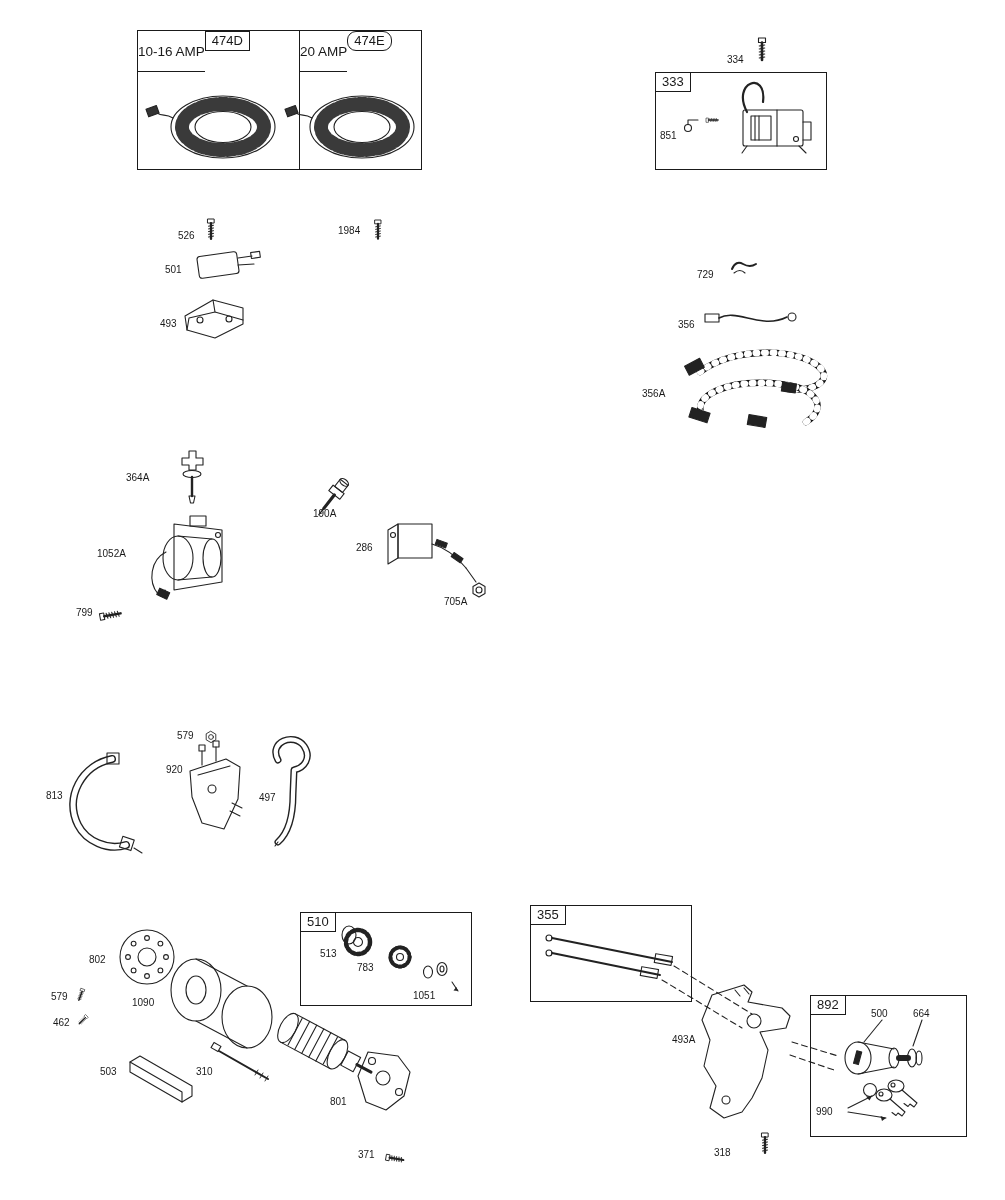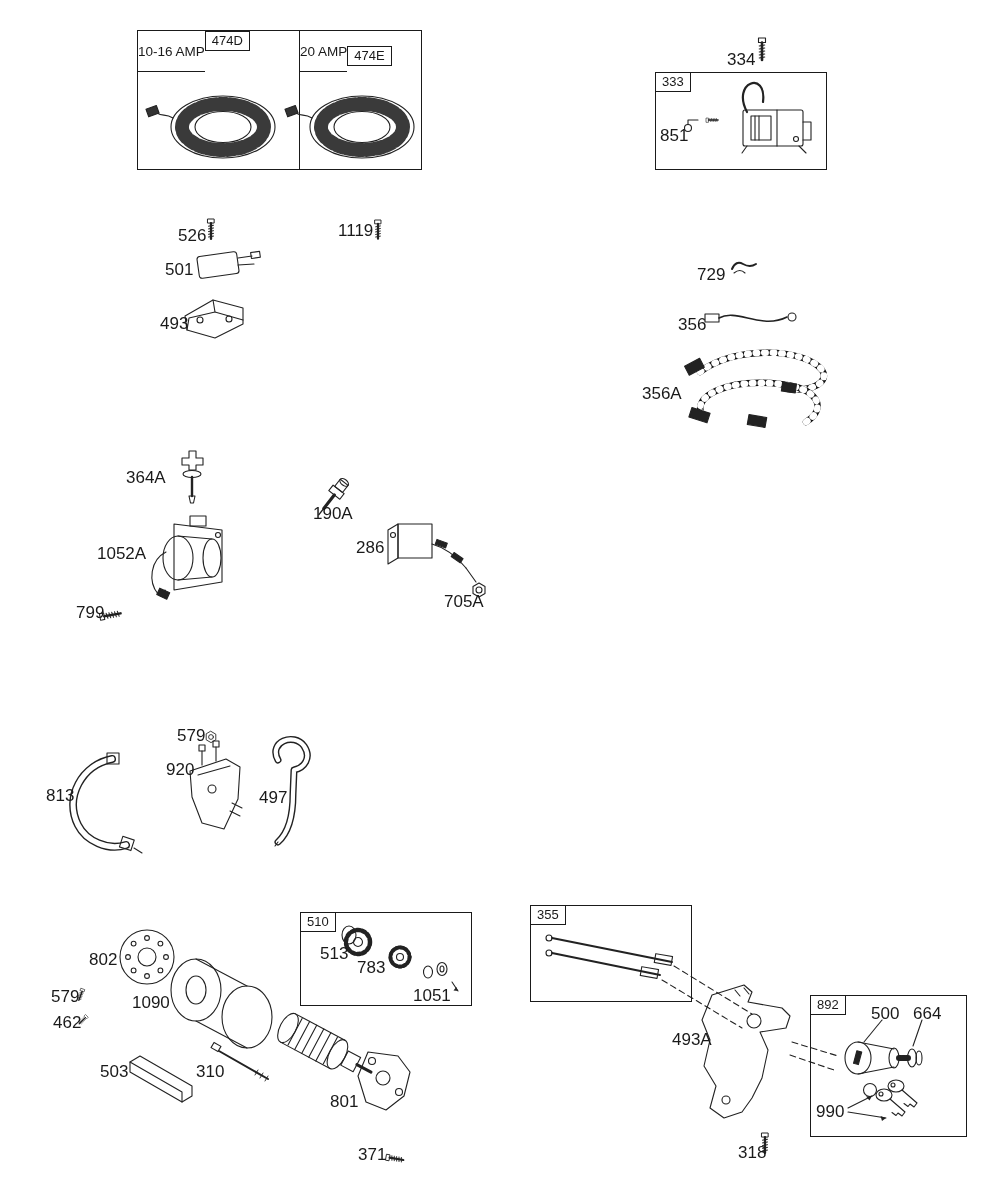--- a/index.html
+++ b/index.html
@@ -2,21 +2,21 @@
 <html><head>
 <meta charset="utf-8">
 <style>
   html,body{margin:0;padding:0;background:#fff;}
   .canvas{
     position:relative;width:1005px;height:1200px;background:#ffffff;
     font-family:"Liberation Sans",sans-serif;color:#1a1a1a;overflow:hidden;
   }
   .art{position:absolute;left:0;top:0;z-index:1;}
   .lbl{
-    position:absolute;font-size:17px;line-height:15px;white-space:nowrap;z-index:3;
+    position:absolute;font-size:10px;line-height:15px;white-space:nowrap;z-index:3;
   }
   .groupbox{
     position:absolute;border:1px solid #1a1a1a;background:transparent;z-index:2;
   }
   .tagbox{
     position:absolute;left:-1px;top:-1px;border:1px solid #1a1a1a;background:#fff;
     padding:2px 6px;font-size:13px;line-height:14px;z-index:3;
   }
   .amp-table{
     position:absolute;left:137px;top:30px;width:283px;height:138px;
@@ -334,21 +334,21 @@
   <div class="amp-table">
     <div class="amp-col">
       <div class="amp-header">10-16 AMP</div>
       <div class="amp-cell">
         <span class="tagbox" style="left:0;top:0;">474D</span>
       </div>
     </div>
     <div class="amp-col">
       <div class="amp-header">20 AMP</div>
       <div class="amp-cell">
-        <span class="tagbox" style="left:0;top:15px;">474E</span>
+        <span class="tagbox" style="left:0;top:0;border-radius:9px;">474E</span>
       </div>
     </div>
   </div>
 
   <div class="groupbox" style="left:655px;top:72px;width:170px;height:96px">
     <span class="tagbox">333</span>
   </div>
 
 
   <div class="groupbox" style="left:300px;top:912px;width:170px;height:92px">
@@ -359,21 +359,21 @@
     <span class="tagbox">355</span>
   </div>
 
   <div class="groupbox" style="left:810px;top:995px;width:155px;height:140px">
     <span class="tagbox">892</span>
   </div>
 
   <div class="lbl" style="left:727px;top:52px">334</div>
   <div class="lbl" style="left:660px;top:128px">851</div>
   <div class="lbl" style="left:178px;top:228px">526</div>
-  <div class="lbl" style="left:338px;top:223px">1119</div>
+  <div class="lbl" style="left:338px;top:223px">1984</div>
   <div class="lbl" style="left:165px;top:262px">501</div>
   <div class="lbl" style="left:160px;top:316px">493</div>
   <div class="lbl" style="left:697px;top:267px">729</div>
   <div class="lbl" style="left:678px;top:317px">356</div>
   <div class="lbl" style="left:642px;top:386px">356A</div>
   <div class="lbl" style="left:126px;top:470px">364A</div>
   <div class="lbl" style="left:97px;top:546px">1052A</div>
   <div class="lbl" style="left:76px;top:605px">799</div>
   <div class="lbl" style="left:313px;top:506px">190A</div>
   <div class="lbl" style="left:356px;top:540px">286</div>
@@ -390,15 +390,15 @@
   <div class="lbl" style="left:196px;top:1064px">310</div>
   <div class="lbl" style="left:330px;top:1094px">801</div>
   <div class="lbl" style="left:320px;top:946px">513</div>
   <div class="lbl" style="left:357px;top:960px">783</div>
   <div class="lbl" style="left:413px;top:988px">1051</div>
   <div class="lbl" style="left:358px;top:1147px">371</div>
   <div class="lbl" style="left:672px;top:1032px">493A</div>
   <div class="lbl" style="left:871px;top:1006px">500</div>
   <div class="lbl" style="left:913px;top:1006px">664</div>
   <div class="lbl" style="left:816px;top:1104px">990</div>
-  <div class="lbl" style="left:738px;top:1145px">318</div>
+  <div class="lbl" style="left:714px;top:1145px">318</div>
 
 </div>
 
 </body></html>

